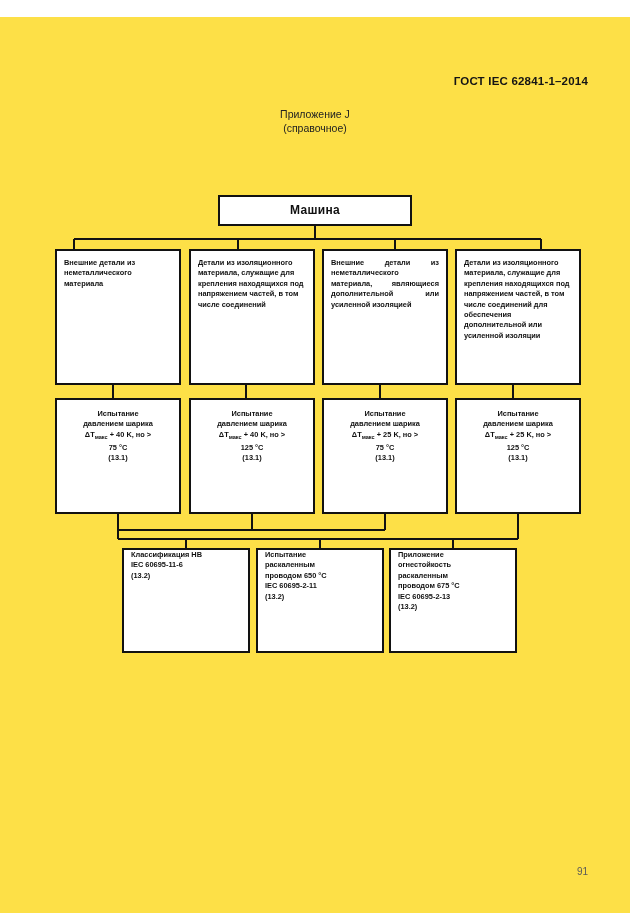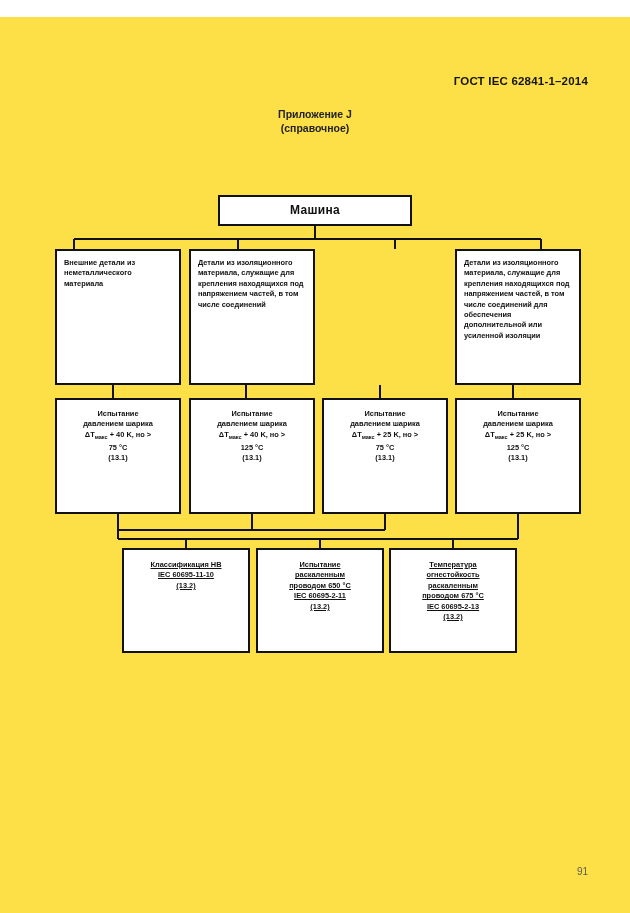--- a/index.html
+++ b/index.html
@@ -33,21 +33,20 @@
 
   .annex-block {
     position: absolute;
     top: 90px;
     left: 0;
     width: 630px;
     text-align: center;
     font-size: 10.5px;
     line-height: 14px;
     color: #222;
-    font-weight: bold;
   }
   .annex-block .l2 { display: block; }
 
   .diagram-title {
     position: absolute;
     top: 148px;
     left: 0;
     width: 630px;
     text-align: center;
     font-size: 10.5px;
@@ -110,21 +109,21 @@
   .row1 { top: 232px; height: 136px; }
   .row1 .inner { text-align: left; }
   .row1.justify .inner { text-align: justify; text-align-last: left; }
 
   
   .row2 { top: 381px; height: 116px; }
   .row2 .inner { text-align: center; padding-top: 9px; }
 
   
   .row3 { top: 531px; height: 105px; }
-  .row3 .inner { text-align: center; padding-top: 10px; text-decoration: underline; }
+  .row3 .inner { text-align: left; padding-top: 0; }
 
   
   .c1 { left: 55px;  width: 126px; }
   .c2 { left: 189px; width: 126px; }
   .c3 { left: 322px; width: 126px; }
   .c4 { left: 455px; width: 126px; }
 
   .d1 { left: 122px; width: 128px; }
   .d2 { left: 256px; width: 128px; }
   .d3 { left: 389px; width: 128px; }
@@ -196,20 +195,23 @@
     <div class="node root">
       <div class="inner">Машина</div>
     </div>
 
     <div class="node row1 c1">
       <div class="inner">Внешние детали из неметаллического материала</div>
     </div>
     <div class="node row1 c2">
       <div class="inner">Детали из изоляционного материала, служащие для крепления находящихся под напряжением частей, в том числе соединений</div>
     </div>
+    <div class="node row1 c3 justify">
+      <div class="inner">Внешние детали из неметаллического материала, являющиеся дополнительной или усиленной изоляцией</div>
+    </div>
     <div class="node row1 c4">
       <div class="inner">Детали из изоляционного материала, служащие для крепления находящихся под напряжением частей, в том числе соединений для обеспечения дополнительной или усиленной изоляции</div>
     </div>
 
     <div class="node row2 c1">
       <div class="inner">
         <span class="ln">Испытание</span>
         <span class="ln">давлением шарика</span>
         <span class="ln nowrap"><span>ΔT</span><span class="sub">макс</span> <span>+ 40 K, но &gt;</span></span>
         <span class="ln">75 °C</span>
@@ -243,38 +245,38 @@
         <span class="ln">давлением шарика</span>
         <span class="ln nowrap"><span>ΔT</span><span class="sub">макс</span> <span>+ 25 K, но &gt;</span></span>
         <span class="ln">125 °C</span>
         <span class="ln">(13.1)</span>
       </div>
     </div>
 
     <div class="node row3 d1">
       <div class="inner">
         <span class="ln">Классификация HB</span>
-        <span class="ln">IEC 60695-11-10</span>
+        <span class="ln">IEC 60695-11-6</span>
         <span class="ln">(13.2)</span>
       </div>
     </div>
 
     <div class="node row3 d2">
       <div class="inner">
         <span class="ln">Испытание</span>
         <span class="ln">раскаленным</span>
         <span class="ln">проводом 650 °C</span>
         <span class="ln">IEC 60695-2-11</span>
         <span class="ln">(13.2)</span>
       </div>
     </div>
 
     <div class="node row3 d3">
       <div class="inner">
-        <span class="ln">Температура</span>
+        <span class="ln">Приложение</span>
         <span class="ln">огнестойкость</span>
         <span class="ln">раскаленным</span>
         <span class="ln">проводом 675 °C</span>
         <span class="ln">IEC 60695-2-13</span>
         <span class="ln">(13.2)</span>
       </div>
     </div>
 
   </div>
 

